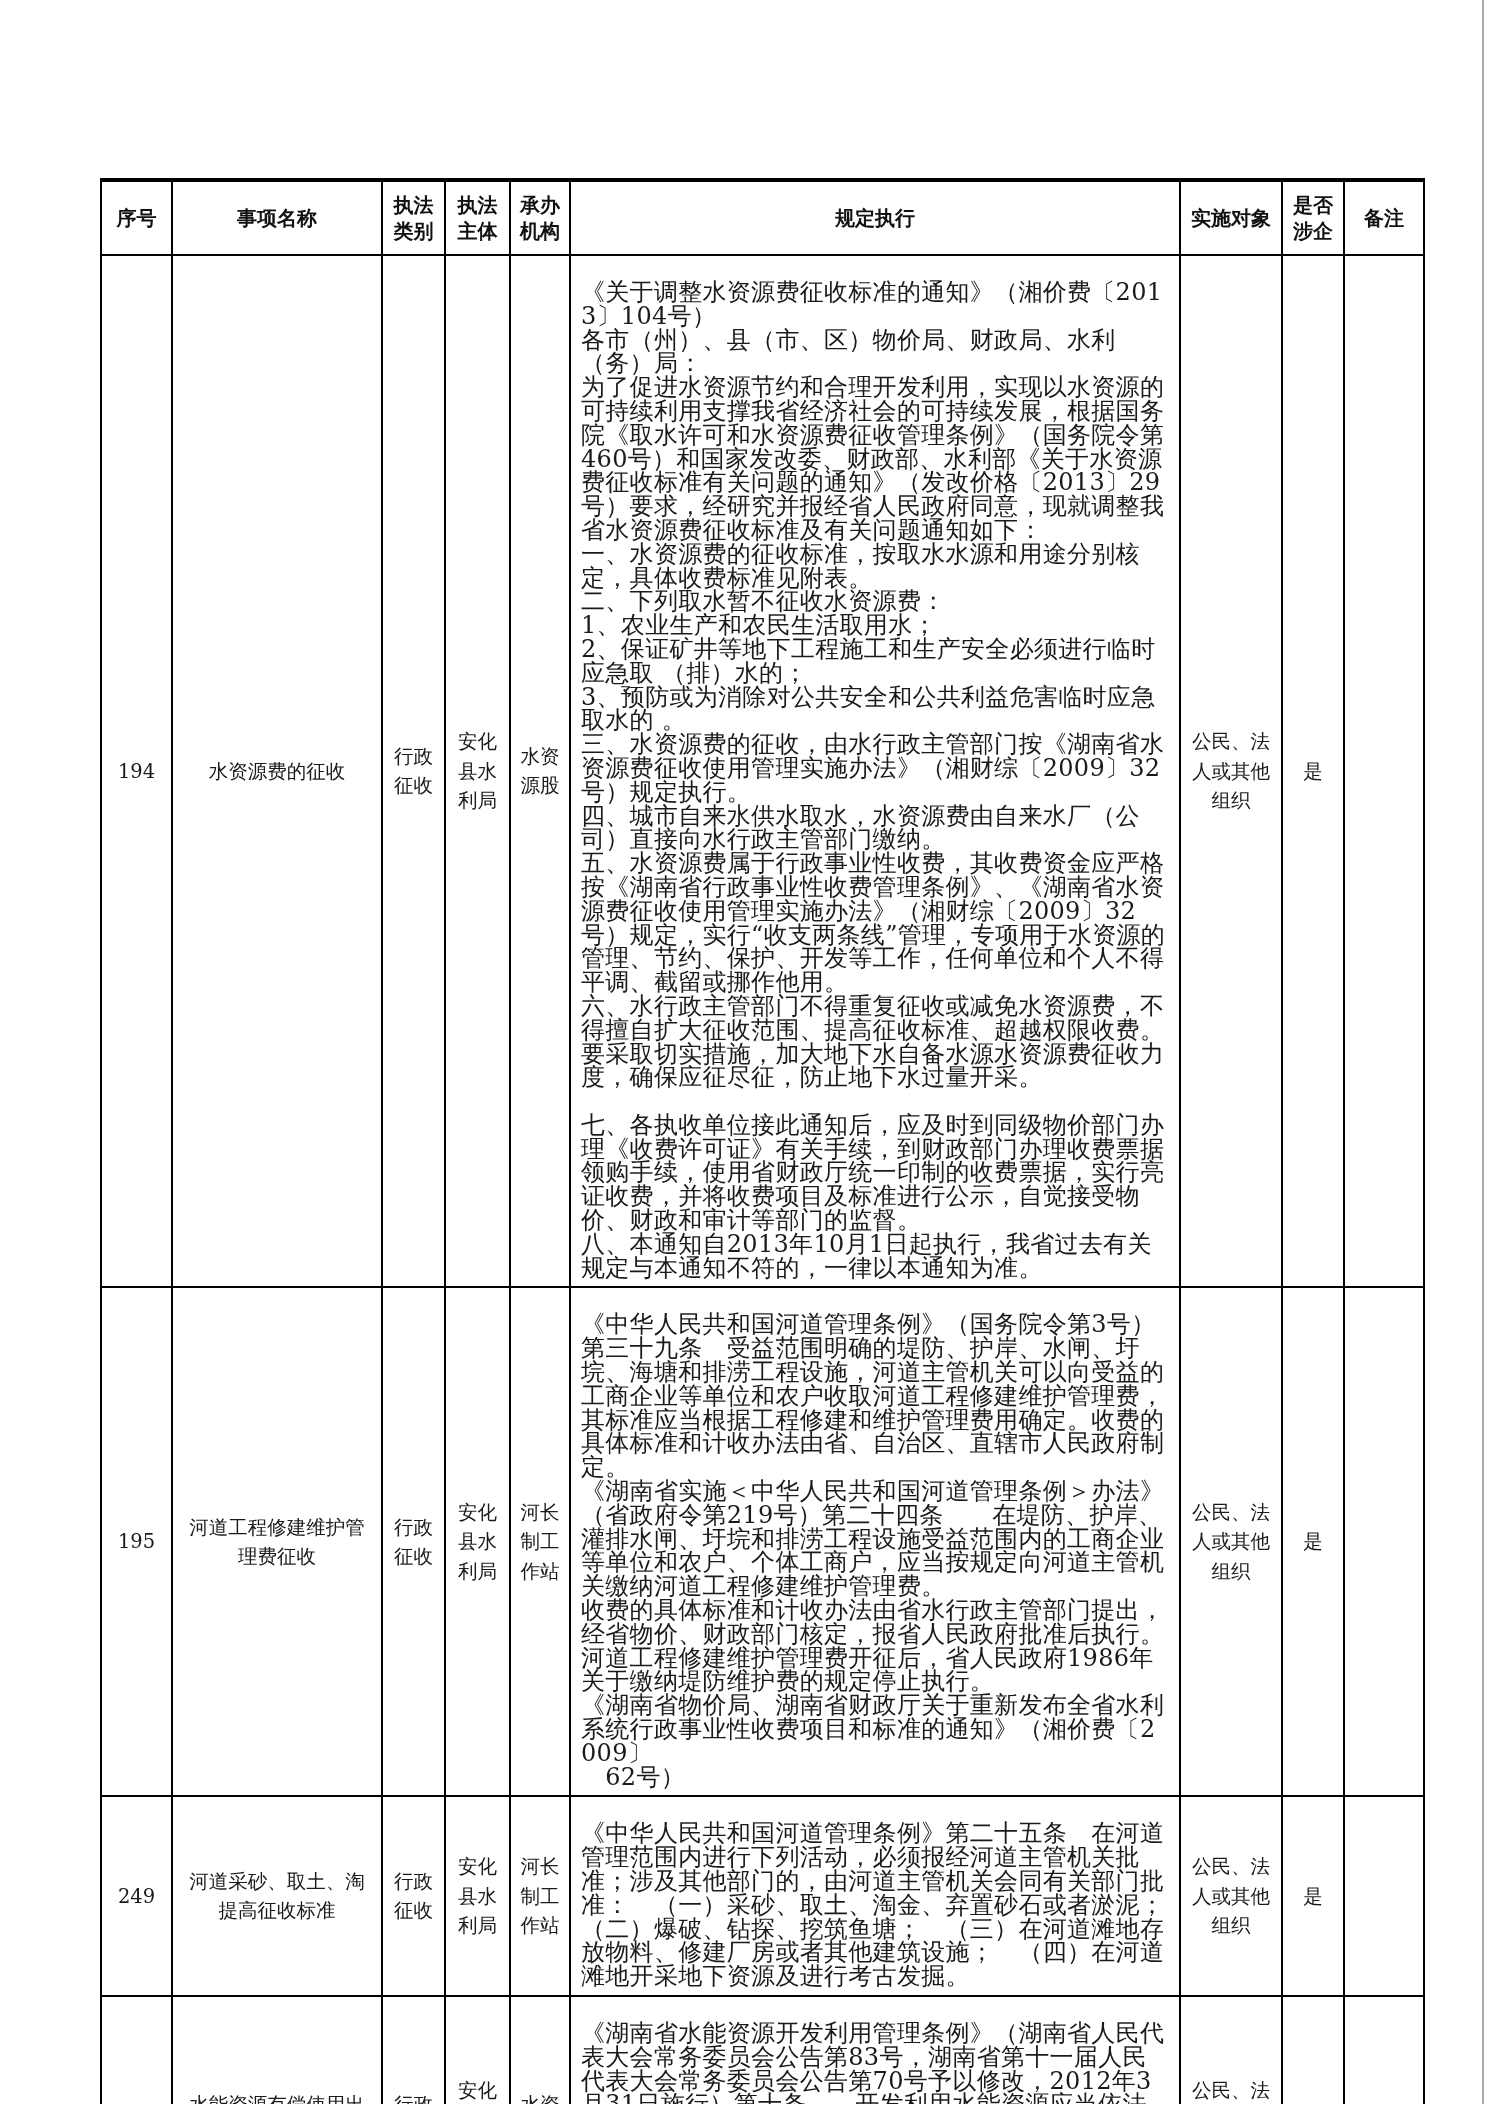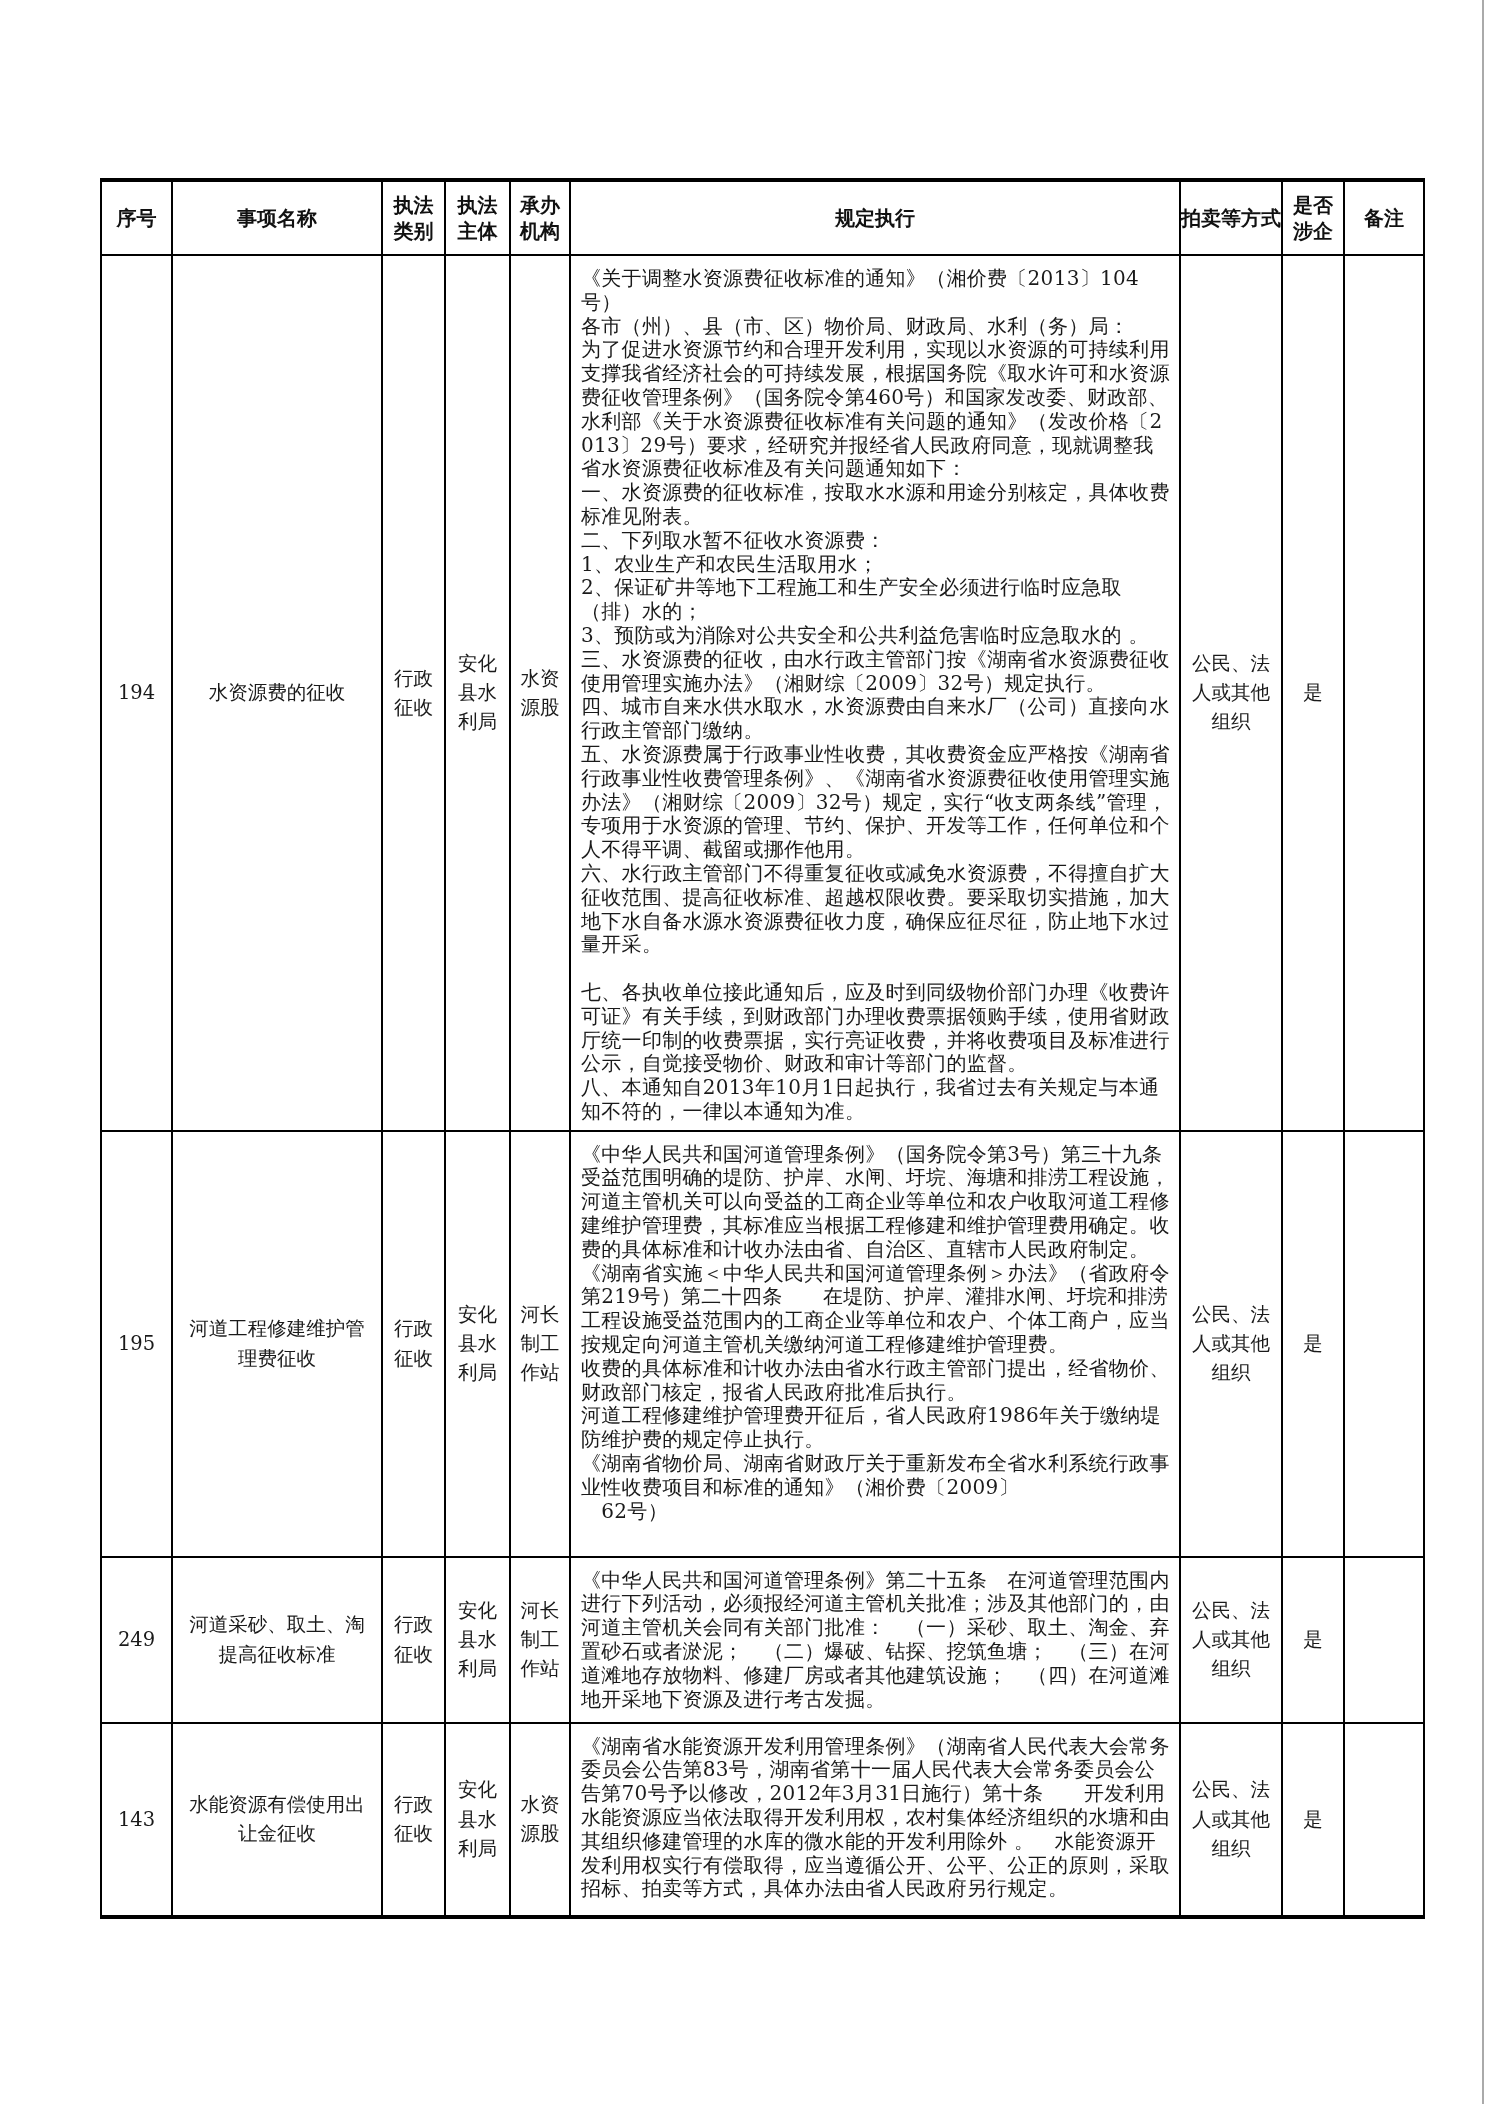--- a/index.html
+++ b/index.html
@@ -36,23 +36,23 @@
   }
   td.c {
     text-align:center;
     white-space:pre-wrap;
     font-size:19.5px;
     line-height:1.5;
   }
   td.basis {
     vertical-align:top;
     text-align:left;
-    font-size:20px;
+    font-size:24px;
     line-height:23.8px;
-    padding:11px 8px 6px 10px;
+    padding:25px 8px 6px 10px;
     white-space:pre-wrap;
     word-break:break-all;
     letter-spacing:0.3px;
   }
   tr.h-head  { height:75px; }
   tr.h-r194  { height:842px; }
   tr.h-r195  { height:426px; }
   tr.h-r196  { height:166px; }
   tr.h-r197  { height:194px; }
   .page-edge {
@@ -82,21 +82,21 @@
       <tr class="h-head">
         <th>序号</th>
         <th>事项名称</th>
         <th>执法
 类别</th>
         <th>执法
 主体</th>
         <th>承办
 机构</th>
         <th>规定执行</th>
-        <th>拍卖等方式</th>
+        <th>实施对象</th>
         <th>是否
 涉企</th>
         <th>备注</th>
       </tr>
 
       <tr class="h-r194">
         <td class="c">194</td>
         <td class="c">水资源费的征收</td>
         <td class="c">行政
 征收</td>

